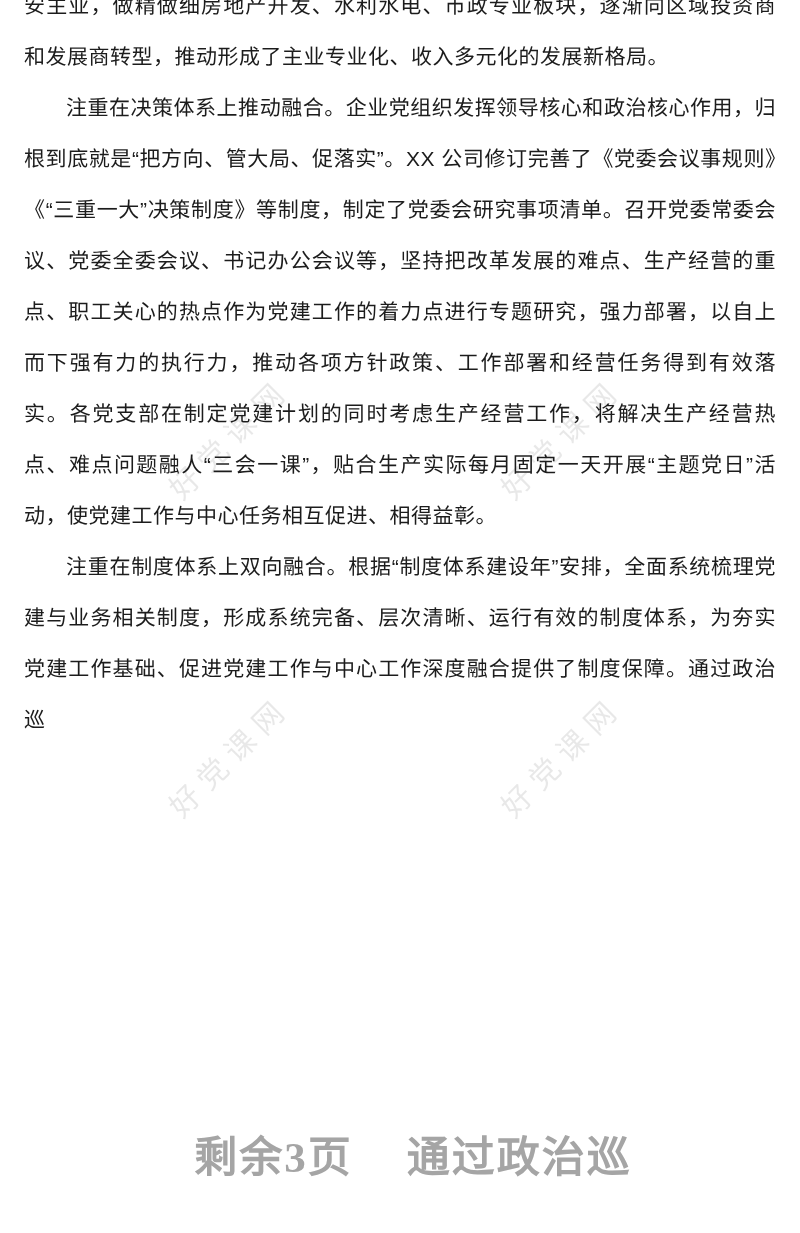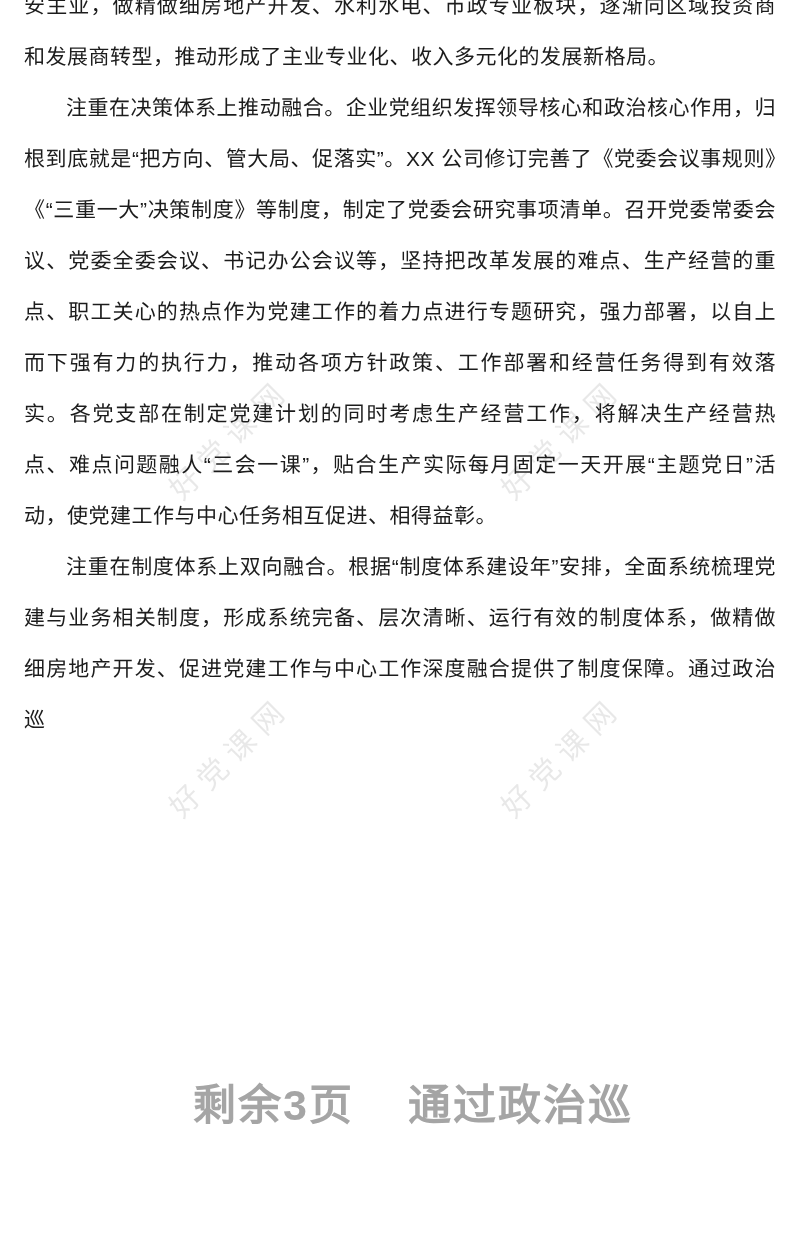--- a/index.html
+++ b/index.html
@@ -39,29 +39,29 @@
     line-height: 51px;
     color: #1c1c1c;
     text-align: justify;
     letter-spacing: 0.5px;
   }
   .para { margin: 0; }
   .para.indent { text-indent: 2em; }
   
   .footer {
     position: absolute;
-    top: 1070px;
+    top: 1122px;
     left: 0;
     width: 100%;
     z-index: 1;
     display: flex;
     justify-content: center;
     gap: 54px;
     padding-left: 26px;
-    font-family: Liberation Sans, sans-serif;
+    font-family: Liberation Serif, serif;
     font-weight: 700;
     font-size: 43px;
     letter-spacing: 2px;
     color: #a5a5a5;
     white-space: nowrap;
   }
 </style>
 </head>
 <body>
 
@@ -72,21 +72,21 @@
     <div class="wm wm2">好党课网</div>
 
     <div class="wm wm4">好党课网</div>
     <div class="wm wm5">好党课网</div>
 
   </div>
 
   <div class="content">
     <p class="para">安主业，做精做细房地产开发、水利水电、市政专业板块，逐渐向区域投资商和发展商转型，推动形成了主业专业化、收入多元化的发展新格局。</p>
     <p class="para indent">注重在决策体系上推动融合。企业党组织发挥领导核心和政治核心作用，归根到底就是“把方向、管大局、促落实”。XX 公司修订完善了《党委会议事规则》《“三重一大”决策制度》等制度，制定了党委会研究事项清单。召开党委常委会议、党委全委会议、书记办公会议等，坚持把改革发展的难点、生产经营的重点、职工关心的热点作为党建工作的着力点进行专题研究，强力部署，以自上而下强有力的执行力，推动各项方针政策、工作部署和经营任务得到有效落实。各党支部在制定党建计划的同时考虑生产经营工作，将解决生产经营热点、难点问题融人“三会一课”，贴合生产实际每月固定一天开展“主题党日”活动，使党建工作与中心任务相互促进、相得益彰。</p>
-    <p class="para indent">注重在制度体系上双向融合。根据“制度体系建设年”安排，全面系统梳理党建与业务相关制度，形成系统完备、层次清晰、运行有效的制度体系，做精做细房地产开发、促进党建工作与中心工作深度融合提供了制度保障。通过政治巡</p>
+    <p class="para indent">注重在制度体系上双向融合。根据“制度体系建设年”安排，全面系统梳理党建与业务相关制度，形成系统完备、层次清晰、运行有效的制度体系，为夯实党建工作基础、促进党建工作与中心工作深度融合提供了制度保障。通过政治巡</p>
   </div>
 
   <div class="footer">
     <span>剩余3页</span>
     <span>通过政治巡</span>
   </div>
 
 </div>
 
 </body></html>

